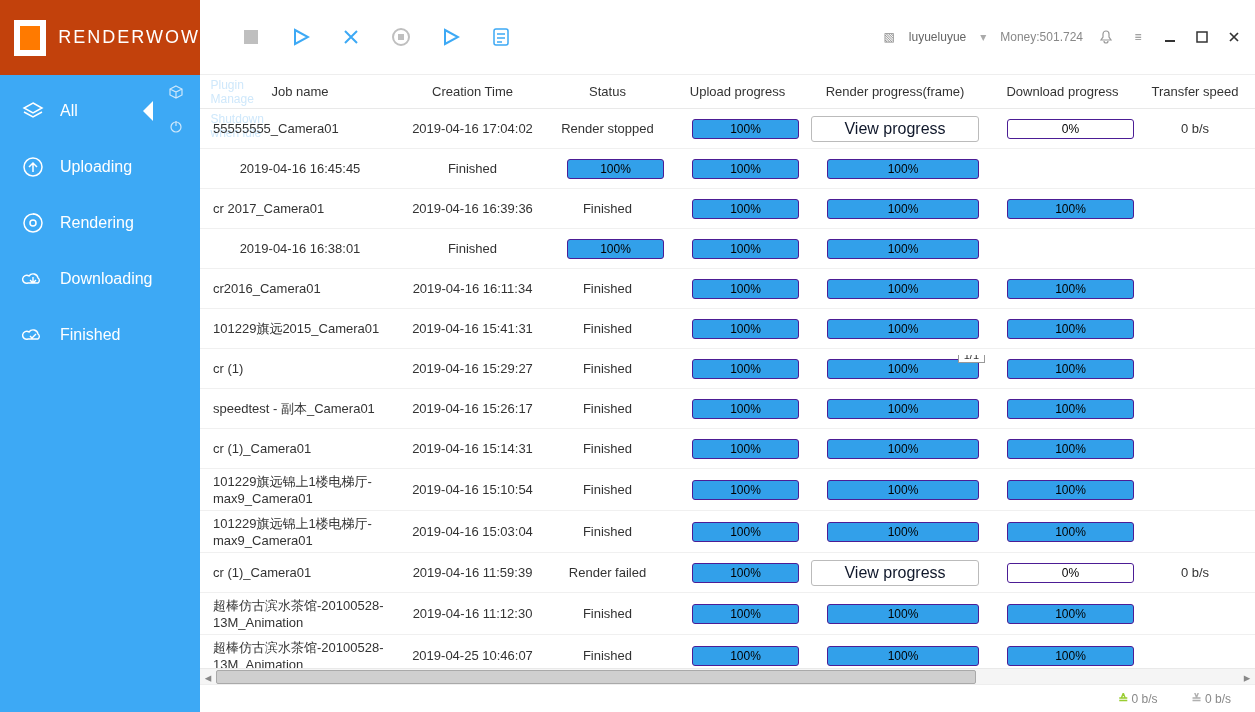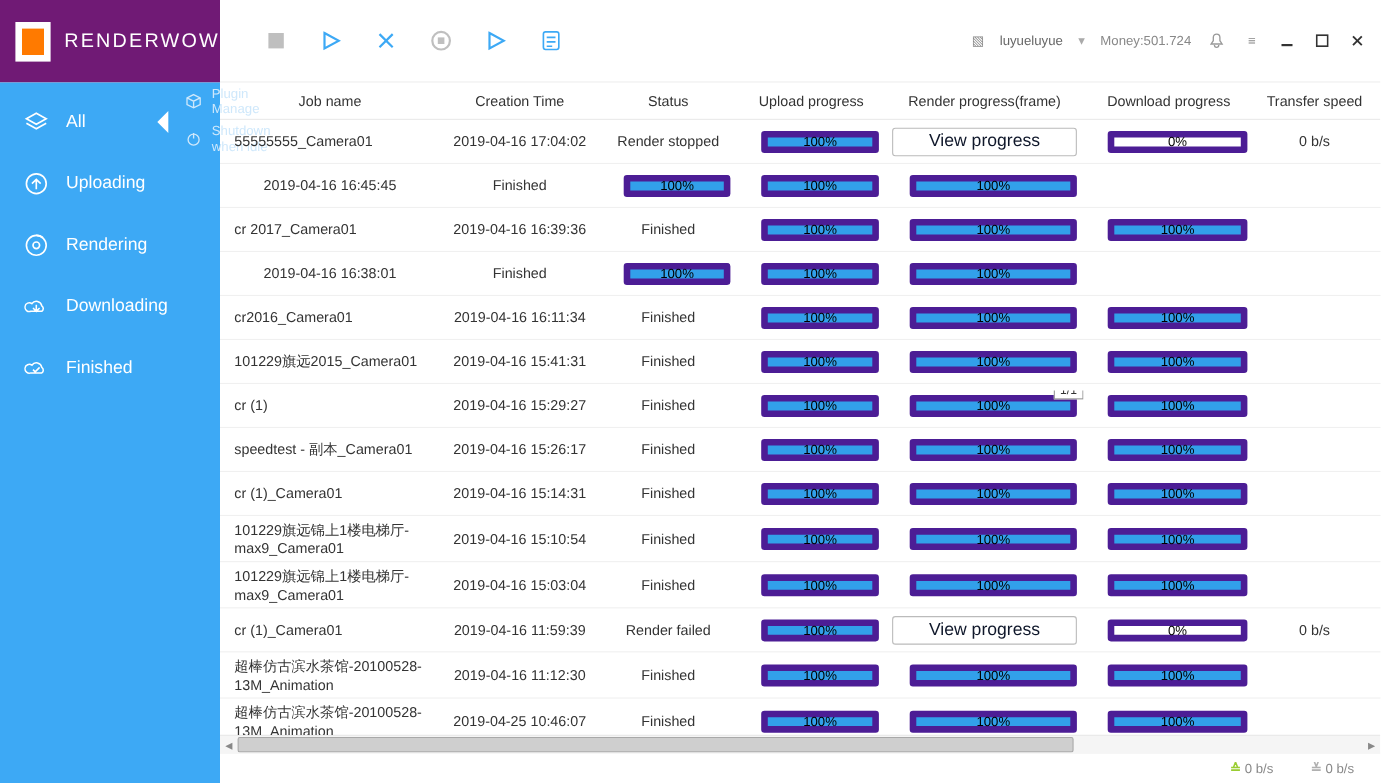--- a/index.html
+++ b/index.html
@@ -1,43 +1,43 @@
 <!DOCTYPE html>
 <html><head>
 <meta charset="utf-8">
 <style>
 * { box-sizing: border-box; margin: 0; padding: 0; }
 html, body { width: 1255px; height: 712px; font-family: -apple-system, "Segoe UI", Arial, sans-serif; font-size: 13px; color: #333; background: #fff; overflow: hidden; }
 .app { display: grid; grid-template-columns: 200px 1fr; grid-template-rows: 75px 1fr 28px; height: 712px; }
-.logo { grid-column: 1; grid-row: 1; background: #701a75; display: flex; align-items: center; gap: 12px; padding-left: 14px; color: #fff; font-size: 18px; letter-spacing: 2px; }
+.logo { grid-column: 1; grid-row: 1; background: #c2410c; display: flex; align-items: center; gap: 12px; padding-left: 14px; color: #fff; font-size: 18px; letter-spacing: 2px; }
 .logo-icon { width: 36px; height: 36px; background: #fff; position: relative; }
 .logo-icon::before { content: ""; position: absolute; inset: 6px; background: #ff7a00; }
 .topbar { grid-column: 2; grid-row: 1; display: flex; align-items: center; justify-content: space-between; padding: 0 12px 0 40px; border-bottom: 1px solid #eee; }
 .toolbar { display: flex; gap: 28px; align-items: center; }
 .tb-btn { width: 22px; height: 22px; display: flex; align-items: center; justify-content: center; cursor: pointer; }
 .winbar { display: flex; align-items: center; gap: 14px; color: #888; font-size: 12px; }
 .winbar .u { color: #666; }
 .wbtn { width: 18px; height: 18px; display: flex; align-items: center; justify-content: center; cursor: pointer; }
 .sidebar { grid-column: 1; grid-row: 2 / span 2; background: #3da9f5; color: #fff; display: flex; flex-direction: row; }
 .nav { padding-top: 8px; flex: 1; }
 .nav-item { display: flex; align-items: center; gap: 16px; height: 56px; padding-left: 22px; cursor: pointer; font-size: 16px; position: relative; }
 .nav-item.active::after { content: ""; position: absolute; right: 0; top: 50%; transform: translateY(-50%); border: 10px solid transparent; border-right-color: #fff; }
 .nav-icon { width: 22px; height: 22px; display: flex; align-items: center; justify-content: center; }
 .side-bottom { padding: 0 0 16px 16px; font-size: 12px; }
-.side-link { display: flex; align-items: center; gap: 10px; height: 34px; cursor: pointer; color: #cfe8fb; }
+.side-link { display: flex; align-items: center; gap: 28px; height: 34px; cursor: pointer; color: #cfe8fb; }
 .main { grid-column: 2; grid-row: 2; display: flex; flex-direction: column; overflow: hidden; }
 .table { flex: 1; overflow: hidden; display: flex; flex-direction: column; }
 .thead, .trow { display: grid; grid-template-columns: 200px 145px 125px 135px 180px 155px 110px 60px; align-items: center; }
 .thead { height: 34px; border-bottom: 1px solid #e9e9e9; color: #333; font-size: 13px; }
 .th { text-align: center; padding: 0 6px; white-space: nowrap; overflow: hidden; }
 .tbody { overflow-y: auto; overflow-x: hidden; flex: 1; }
 .trow { min-height: 40px; border-bottom: 1px solid #f0f0f0; font-size: 13px; }
 .td { padding: 4px 6px; text-align: center; overflow: hidden; }
 .td.jn { text-align: left; white-space: normal; word-break: break-word; padding-left: 13px; }
-.progress { height: 20px; background: #32a0ea; border: 6px solid #4c1d95; border-radius: 3px; display: flex; align-items: center; justify-content: center; color: #000; font-size: 12px; margin-left: 16px; }
+.progress { height: 20px; background: #32a0ea; border: 1px solid #4c1d95; border-radius: 3px; display: flex; align-items: center; justify-content: center; color: #000; font-size: 12px; margin-left: 16px; }
 .progress.zero { background: #fff; }
 .view-btn { height: 26px; border: 1px solid #bbb; border-radius: 3px; display: flex; align-items: center; justify-content: center; color: #0f172a; background: #fff; font-size: 16px; cursor: pointer; }
 .hscroll { height: 16px; border-top: 1px solid #e9e9e9; background: #f5f5f5; position: relative; }
 .hscroll-thumb { position: absolute; left: 0; top: 1px; width: 75%; height: 14px; background: #cfcfcf; border: 1px solid #a9a9a9; border-radius: 2px; }
 .hscroll-ar { position: absolute; top: 0; width: 16px; height: 16px; display:flex;align-items:center;justify-content:center;color:#888; }
 .hscroll-ar.l { left:0; } .hscroll-ar.r { right:0; }
 .statusbar { grid-column: 2; grid-row: 3; display: flex; align-items: center; justify-content: flex-end; gap: 34px; padding-right: 24px; font-size: 12px; color: #888; border-top: 1px solid #eee; }
 .chev-up { color: #9acd32; font-weight: bold; }
 .chev-dn { color: #b0b0b0; font-weight: bold; }
 .tooltip { position: absolute; background: #fff; border: 1px solid #999; padding: 1px 5px; font-size: 11px; color: #333; }

